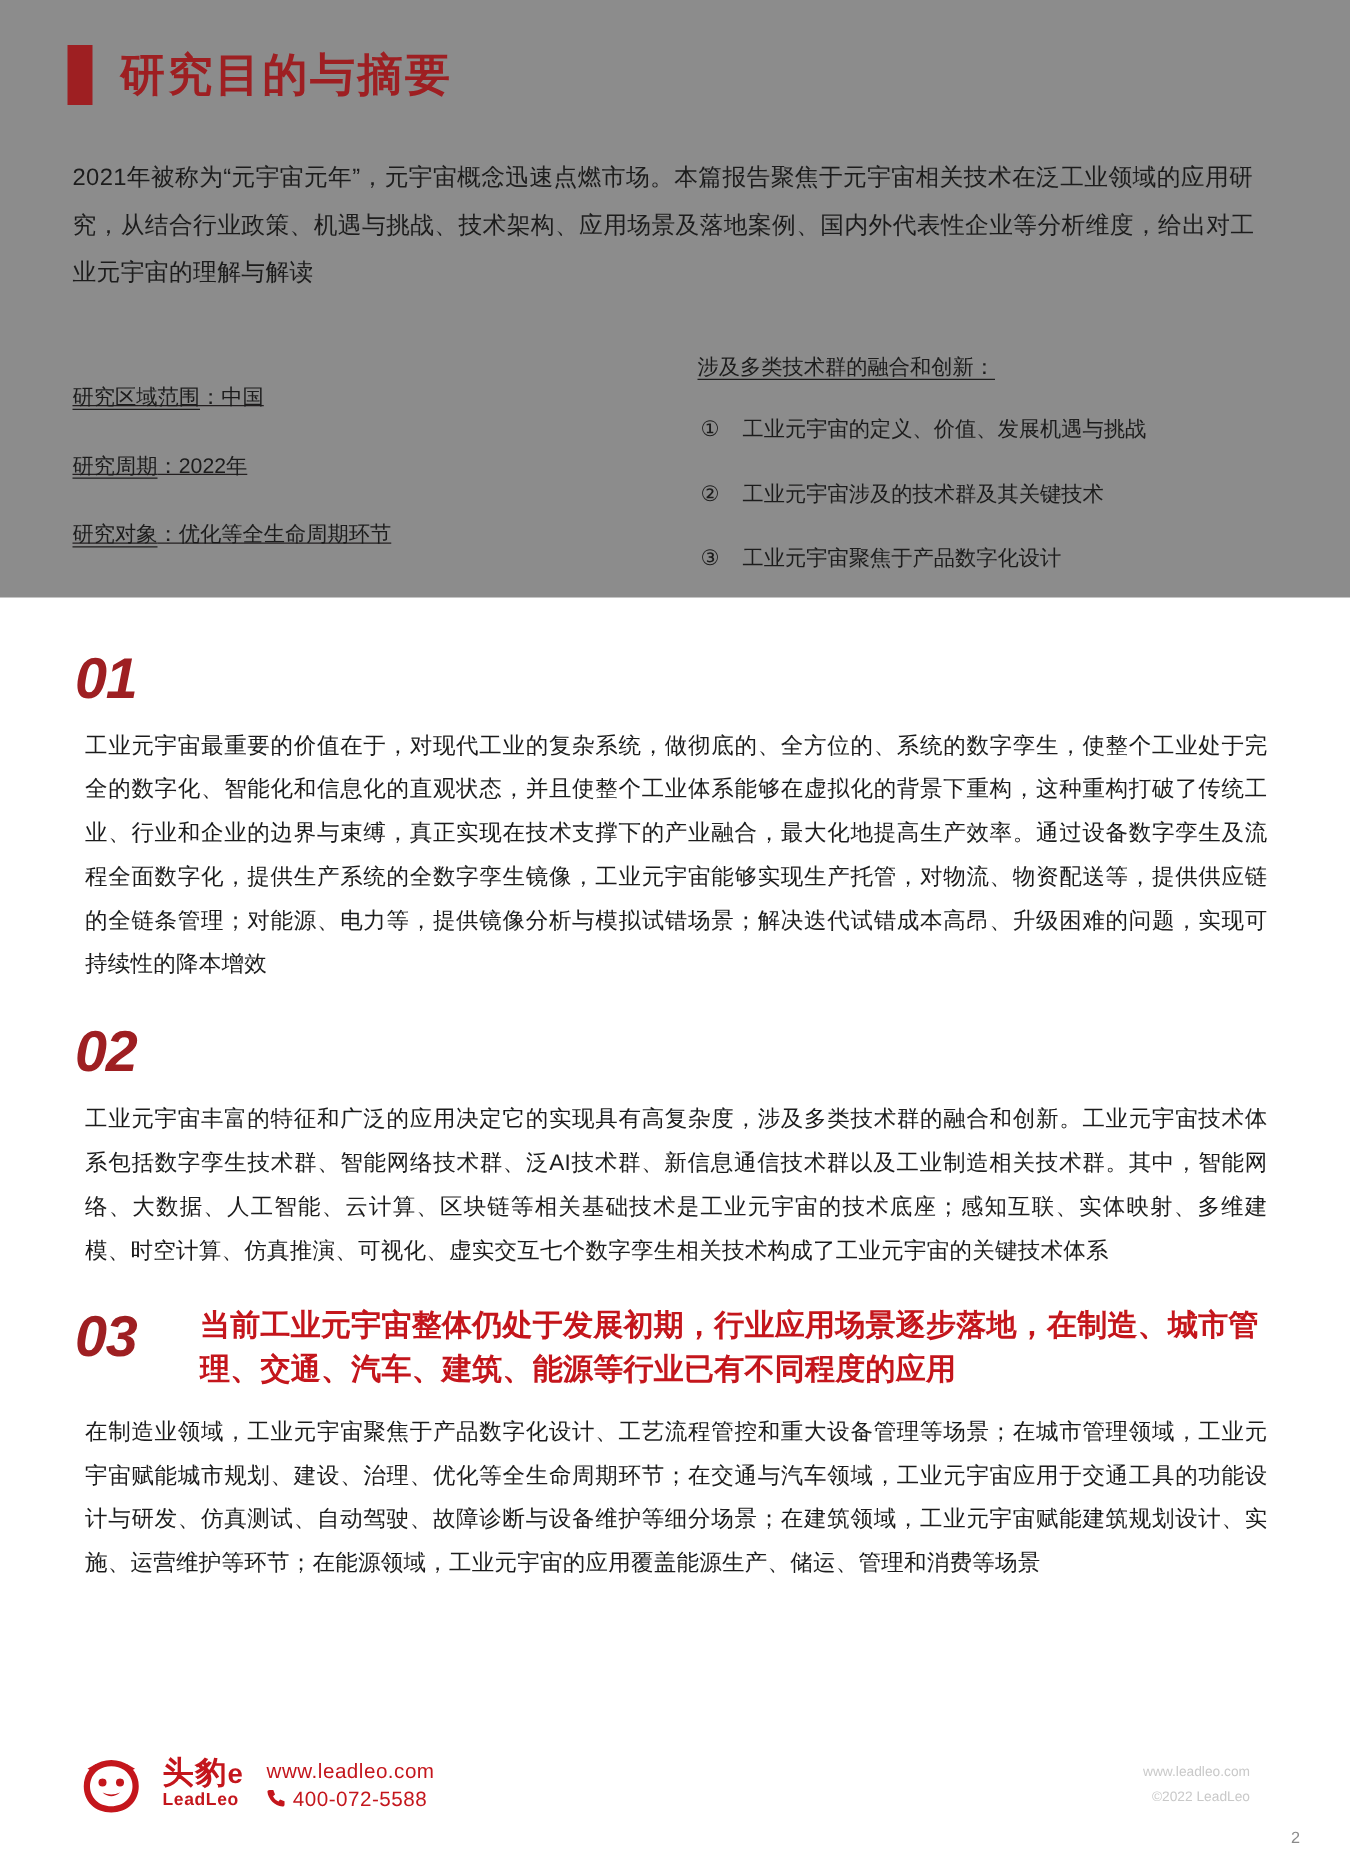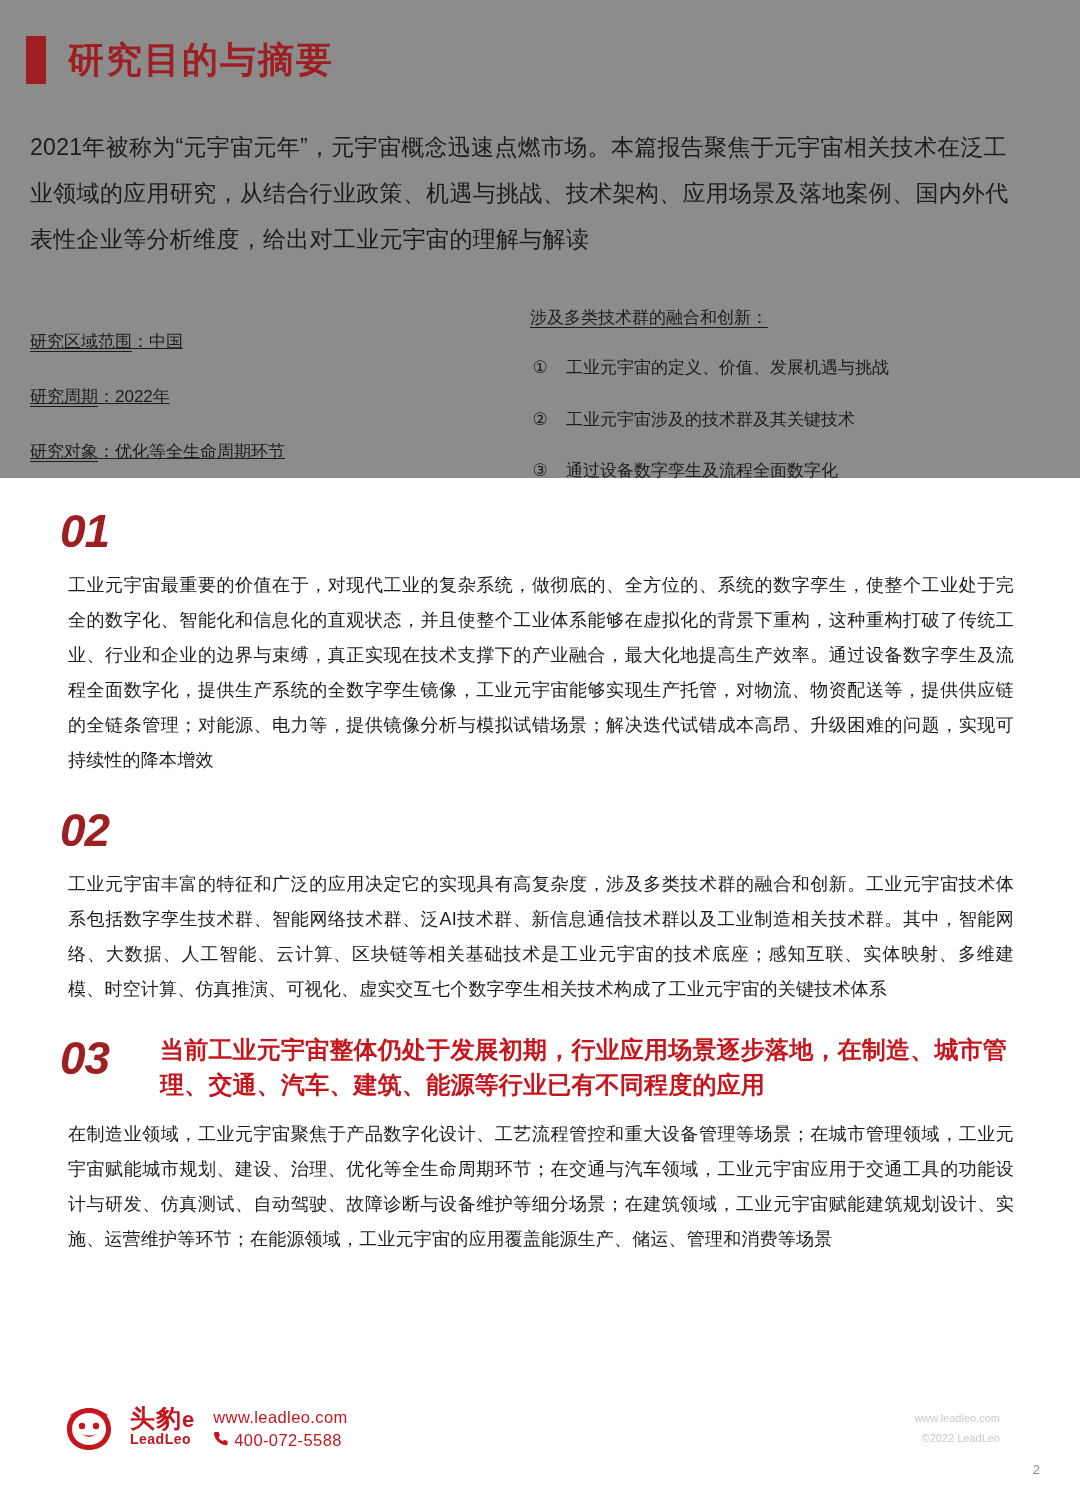--- a/index.html
+++ b/index.html
@@ -12,21 +12,21 @@
     height: 1501px;
     font-family: "Liberation Sans", "DejaVu Sans", sans-serif;
     color: #231f20;
     position: relative;
     overflow: hidden;
   }
 
   
   .header-band {
     background: #8c8c8c;
-    padding: 36px 48px 44px 20px;
+    padding: 36px 48px 44px 48px;
     height: 478px;
     position: relative;
   }
   .title-row {
     display: flex;
     align-items: center;
     gap: 22px;
     margin-left: 6px;
   }
   .title-bar {
@@ -37,21 +37,21 @@
   }
   .page-title {
     font-size: 36px;
     font-weight: bold;
     color: #9e1f22;
     letter-spacing: 2px;
     line-height: 1.1;
   }
   .intro-para {
     margin: 40px 12px 0 10px;
-    font-size: 23px;
+    font-size: 19px;
     line-height: 2.0;
     color: #1c1c1c;
     letter-spacing: 0.3px;
     max-width: 990px;
   }
   .meta-wrap {
     display: flex;
     margin-top: 44px;
     gap: 40px;
   }
@@ -94,20 +94,21 @@
   }
   .q-num {
     flex: 0 0 auto;
     width: 20px;
     text-align: center;
   }
 
   
   .content {
     padding: 28px 60px 0 60px;
+    margin-top: 11px;
   }
   .section {
     margin-bottom: 10px;
   }
   .sec-head {
     display: flex;
     align-items: flex-start;
     gap: 20px;
     margin-bottom: 14px;
   }
@@ -242,21 +243,21 @@
       <div class="q-item">
         <span class="q-num">①</span>
         <span>工业元宇宙的定义、价值、发展机遇与挑战</span>
       </div>
       <div class="q-item">
         <span class="q-num">②</span>
         <span>工业元宇宙涉及的技术群及其关键技术</span>
       </div>
       <div class="q-item">
         <span class="q-num">③</span>
-        <span>通过设备数字孪生及流程全面数字化</span>
+        <span>工业元宇宙聚焦于产品数字化设计</span>
       </div>
     </div>
 
   </div>
 </div>
 
 <div class="content">
 
   <div class="section s1">
     <div class="sec-head">

